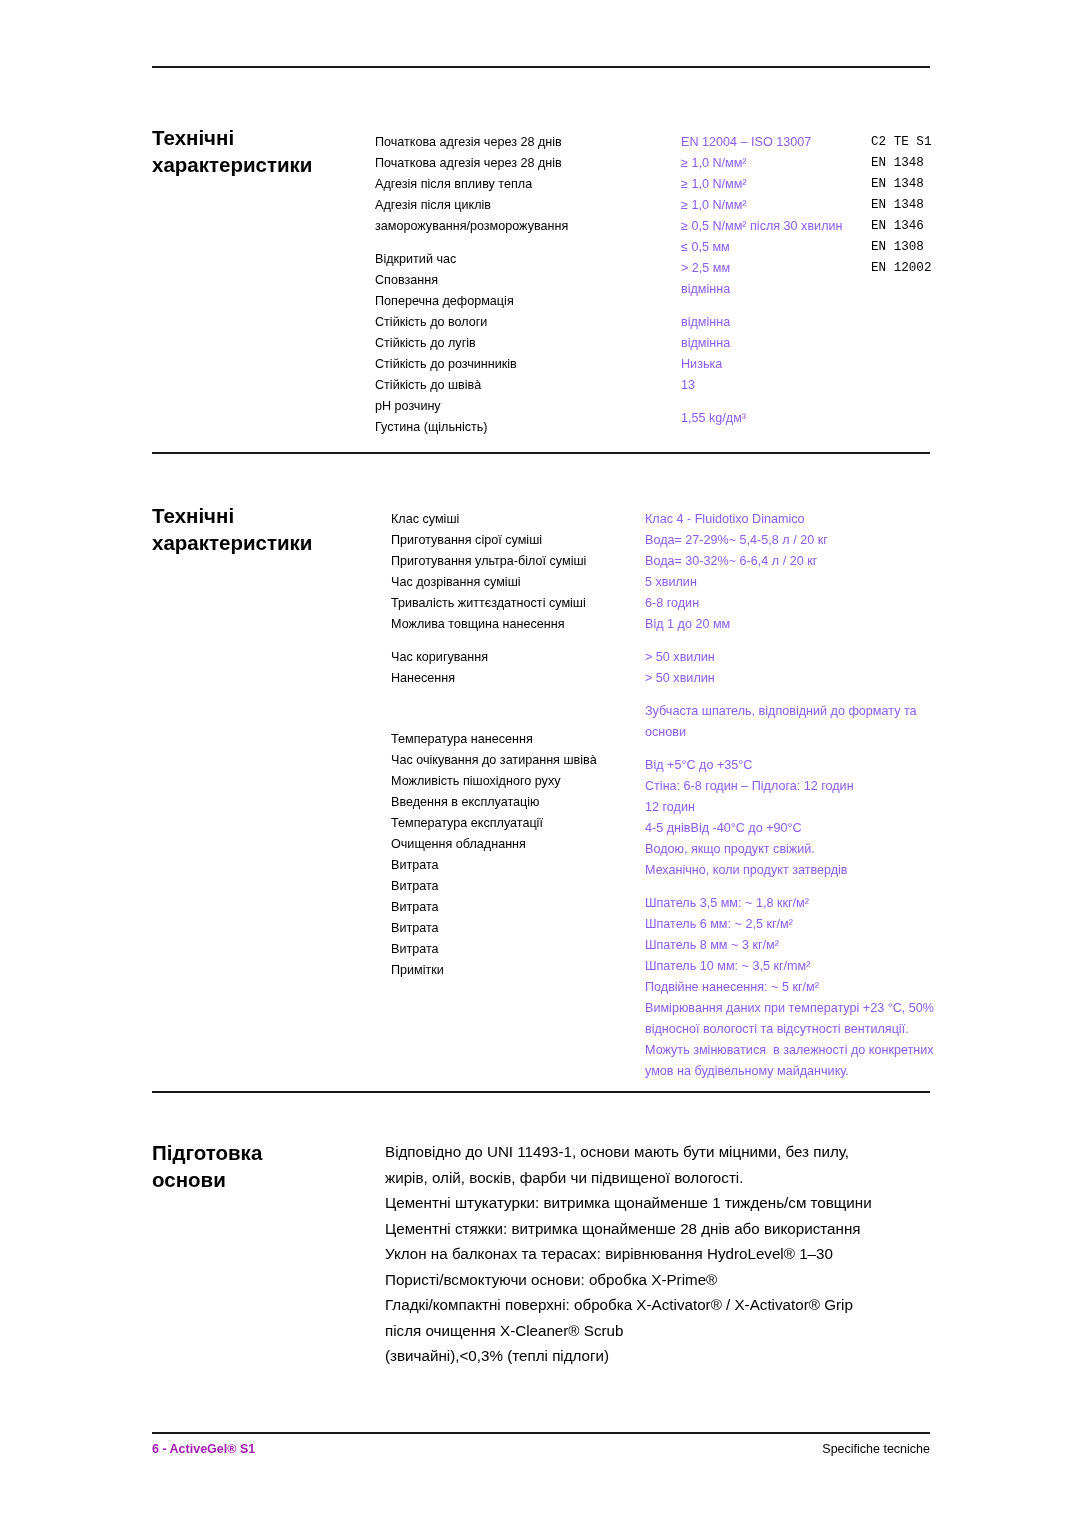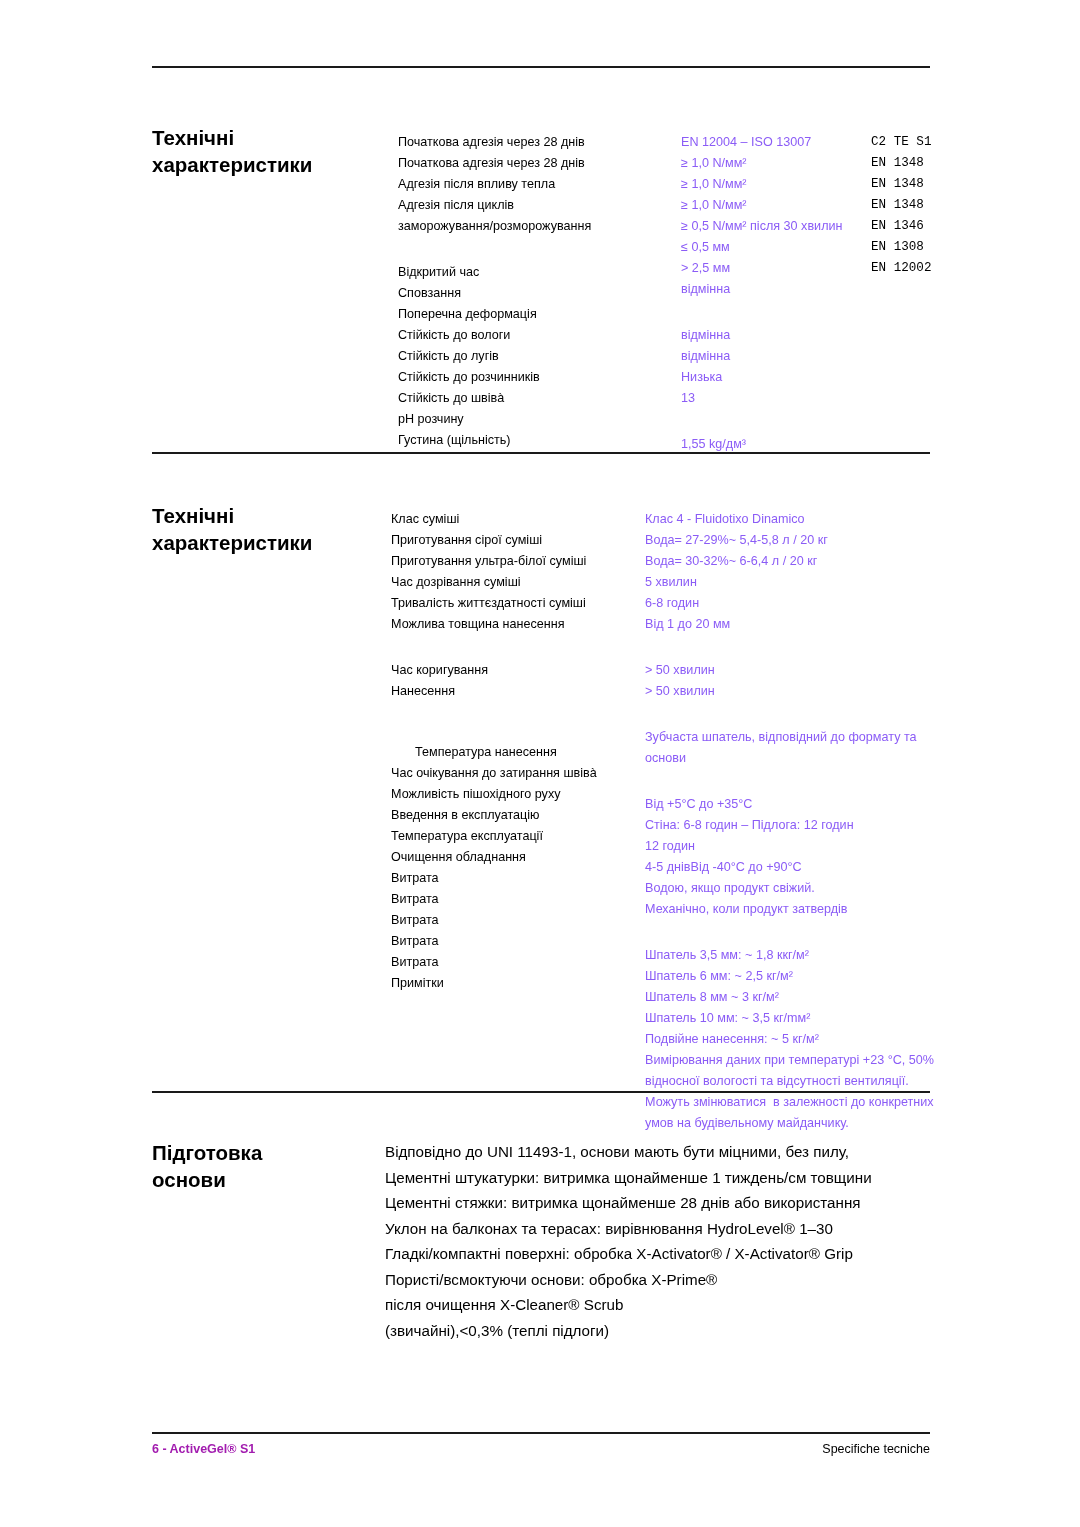--- a/index.html
+++ b/index.html
@@ -54,29 +54,29 @@
     line-height: 21px;
     color: #8b5cf6;
   }
   .col-norm {
     position: absolute;
     font-size: 12.6px;
     line-height: 21px;
     color: #000;
     font-family: Liberation Mono, monospace;
   }
-  .labels-1 { left: 398px; top: 132px; width: 280px; }
+  .labels-1 { left: 375px; top: 132px; width: 280px; }
   .values-1 { left: 681px; top: 132px; width: 180px; }
   .norms-1  { left: 871px; top: 132px; width: 120px; }
 
   .labels-2 { left: 391px; top: 509px; width: 250px; }
   .values-2 { left: 645px; top: 509px; width: 300px; }
 
   .line { display: block; white-space: pre-wrap; }
-  .line.gap { margin-top: 25px; }
+  .line.gap { margin-top: 12px; }
 
   .prep-body {
     position: absolute;
     left: 385px;
     top: 1139px;
     width: 545px;
     font-size: 15.2px;
     line-height: 25.5px;
     color: #000;
   }
@@ -164,21 +164,21 @@
 
   <div class="col-label labels-2">
     <span class="line">Клас суміші</span>
     <span class="line">Приготування сірої суміші</span>
     <span class="line">Приготування ультра-білої суміші</span>
     <span class="line">Час дозрівання суміші</span>
     <span class="line">Тривалість життєздатності суміші</span>
     <span class="line">Можлива товщина нанесення</span>
     <span class="line gap">Час коригування</span>
     <span class="line">Нанесення</span>
-    <span class="line" style="margin-top:40px;margin-left:24px;">Температура нанесення</span>
+    <span class="line" style="margin-top:40px;">Температура нанесення</span>
     <span class="line">Час очікування до затирання швівà</span>
     <span class="line">Можливість пішохідного руху</span>
     <span class="line">Введення в експлуатацію</span>
     <span class="line">Температура експлуатації</span>
     <span class="line">Очищення обладнання</span>
     <span class="line">Витрата</span>
     <span class="line">Витрата</span>
     <span class="line">Витрата</span>
     <span class="line">Витрата</span>
     <span class="line">Витрата</span>
@@ -209,25 +209,26 @@
     <span class="line" style="width:300px;">Вимірювання даних при температурі +23 °C, 50% відносної вологості та відсутності вентиляції. Можуть змінюватися  в залежності до конкретних умов на будівельному майданчику.</span>
   </div>
 
   <div class="section-title" style="top:1139px;">
     <span class="line" id="t3a">Підготовка</span>
     <span class="line" id="t3b">основи</span>
   </div>
 
   <div class="prep-body">
     <span class="ln">Відповідно до UNI 11493-1, основи мають бути міцними, без пилу,</span>
+    <span class="ln">жирів, олій, восків, фарби чи підвищеної вологості.</span>
     <span class="ln">Цементні штукатурки: витримка щонайменше 1 тиждень/см товщини</span>
     <span class="ln">Цементні стяжки: витримка щонайменше 28 днів або використання</span>
     <span class="ln">Уклон на балконах та терасах: вирівнювання HydroLevel® 1–30</span>
+    <span class="ln">Пористі/всмоктуючи основи: обробка X-Prime®</span>
     <span class="ln">Гладкі/компактні поверхні: обробка X-Activator® / X-Activator® Grip</span>
-    <span class="ln">Пористі/всмоктуючи основи: обробка X-Prime®</span>
     <span class="ln">після очищення X-Cleaner® Scrub</span>
     <span class="ln">(звичайні),&lt;0,3% (теплі підлоги)</span>
   </div>
 
   <div class="footer-left">6 - ActiveGel® S1</div>
   <div class="footer-right">Specifiche tecniche</div>
 
 </div>
 
 </body></html>

